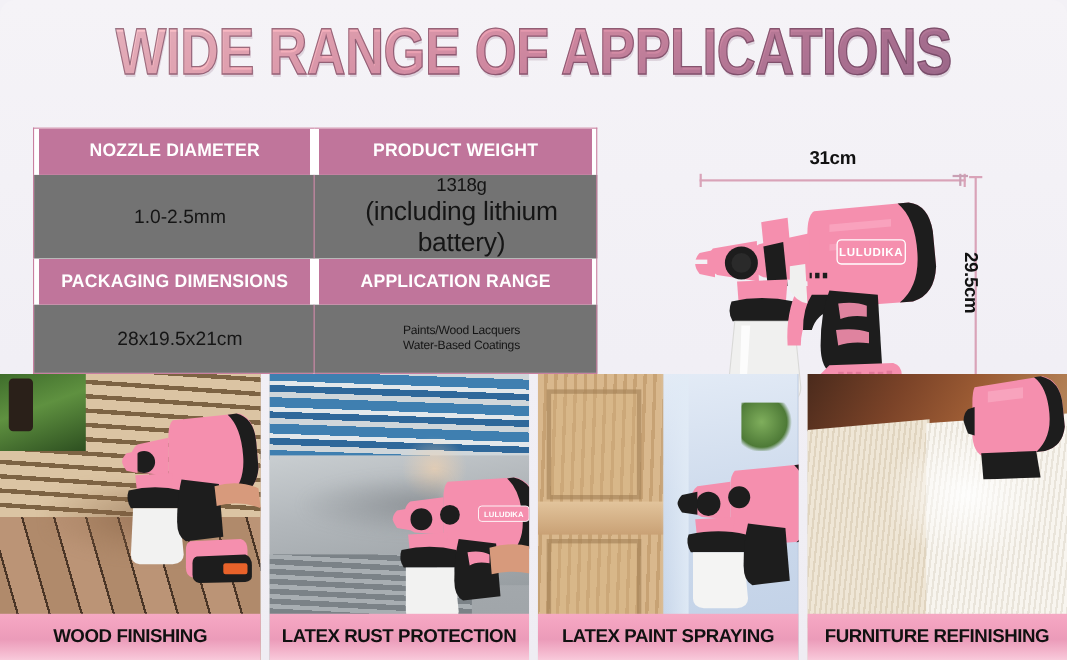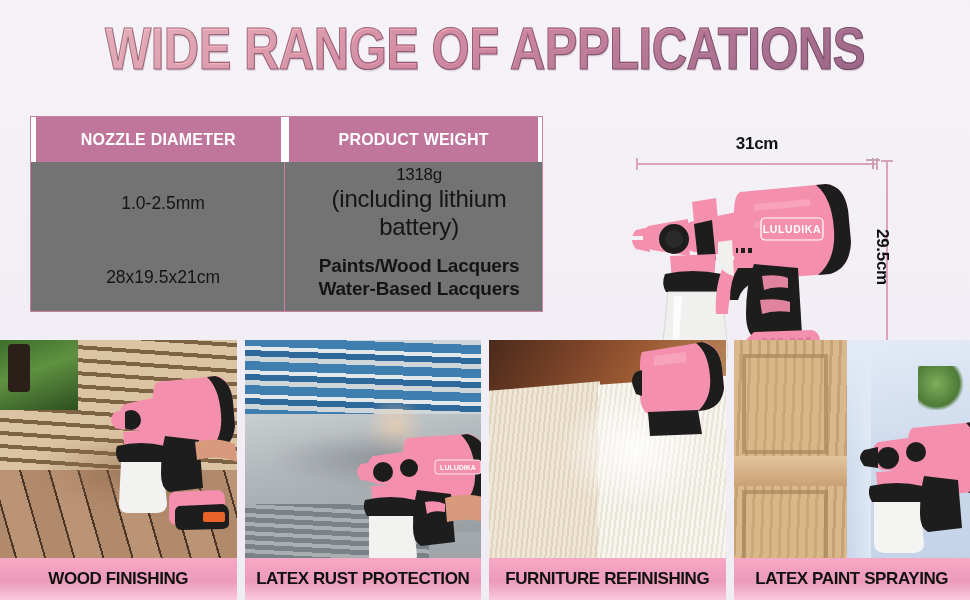--- a/index.html
+++ b/index.html
@@ -85,21 +85,21 @@
     border-right: 1px solid #c87fa0;
     line-height: 1.18;
     padding-left: 11px;
   }
   #spec-table .val-row td:last-child { border-right: none; }
   #spec-table .val-row.tall td { height: 62px; }
   .cell-col-a { width: 285px; }
   .cell-col-b { width: 290px; }
   .big-weight { font-size: 17px; font-weight: 500; display: block; letter-spacing: -0.3px;}
   .sub-weight { font-size: 24px; font-weight: 400; display: block; letter-spacing: -0.2px;}
-  .app-line { display: block; font-size: 19px; letter-spacing: -0.2px; font-weight: bold;}
+  .app-line { display: block; font-size: 11px; letter-spacing: -0.2px;}
 
   
   #product-area {
     position: absolute;
     left: 620px; top: 88px;
     width: 350px; height: 268px; margin-top: 46px;
   }
 
   
   #dim-h-line {
@@ -328,25 +328,29 @@
         <td class="cell-col-a">NOZZLE DIAMETER</td>
         <td class="cell-col-b">PRODUCT WEIGHT</td>
       </tr>
       <tr class="val-row tall">
         <td class="cell-col-a">1.0-2.5mm</td>
         <td class="cell-col-b">
           <span class="big-weight">1318g</span>
           <span class="sub-weight">(including lithium battery)</span>
         </td>
       </tr>
+      <tr class="hdr-row">
+        <td class="cell-col-a">PACKAGING DIMENSIONS</td>
+        <td class="cell-col-b">APPLICATION RANGE</td>
+      </tr>
       <tr class="val-row tall">
         <td class="cell-col-a">28x19.5x21cm</td>
         <td class="cell-col-b">
           <span class="app-line">Paints/Wood Lacquers</span>
-          <span class="app-line">Water-Based Lacquers</span>
+          <span class="app-line">Water-Based Coatings</span>
         </td>
       </tr>
     </tbody>
   </table>
 
   <div id="product-area">
 
     <div id="dim-h-label">31cm</div>
     <div id="dim-h-line"></div>
     <div id="dim-v-corner"></div>
@@ -467,37 +471,20 @@
           <path d="M30 88 L74 88 L78 128 Q78 136 68 137 L38 137 Q30 136 30 128 Z" fill="#f2f2f1"></path>
           <path d="M78 62 L112 66 L116 114 L82 118 Q74 114 74 100 Q74 78 78 62 Z" fill="#1d1d1d"></path>
           <path d="M86 74 Q98 72 106 76 L106 84 Q94 82 88 86 Z" fill="#f58fae"></path>
           <path d="M106 70 Q134 62 156 74 L158 98 Q134 88 108 94 Z" fill="#d79a7c"></path>
         </svg>
       </div>
       <div class="photo-caption">LATEX RUST PROTECTION</div>
     </div>
 
     <div class="photo-card">
-      <div class="photo-scene scene-planks">
-        <div class="planks-top"></div>
-        <div class="plank-a"></div>
-        <div class="plank-b"></div>
-        <div class="plank-sheen"></div>
-        <svg class="mini-gun" style="right:-6px; top:-14px;" width="120" height="110" viewBox="0 0 120 110">
-          <path d="M30 26 L92 16 Q108 20 110 42 L112 62 Q110 80 94 84 L40 90 Q28 86 28 68 L28 40 Q28 30 30 26 Z" fill="#f58fae"></path>
-          <path d="M90 16 Q108 20 110 42 L112 62 Q110 80 94 84 L86 85 Q100 72 98 50 Q96 26 84 17 Z" fill="#1d1d1d"></path>
-          <path d="M42 30 L74 26 L74 36 L42 40 Z" fill="#f9a8c1" opacity="0.8"></path>
-          <path d="M24 46 L30 44 L30 70 L24 68 Q20 58 20 56 Q20 50 24 46 Z" fill="#1d1d1d"></path>
-          <path d="M36 86 L86 84 L90 108 L38 110 Z" fill="#1d1d1d"></path>
-        </svg>
-      </div>
-      <div class="photo-caption">FURNITURE REFINISHING</div>
-    </div>
-
-    <div class="photo-card">
       <div class="photo-scene scene-door">
         <div class="door-wood"></div>
         <div class="door-panel door-p1"></div>
         <div class="door-panel door-p2"></div>
         <div class="door-rail"></div>
         <div class="door-paint"></div>
         <div class="door-paint-edge"></div>
         <div class="door-plant"></div>
         <svg class="mini-gun" style="right:-24px; top:72px;" width="140" height="145" viewBox="0 0 140 145">
           <path d="M58 16 L120 10 Q136 14 138 36 L140 58 Q138 76 122 80 L66 84 Q54 80 54 62 L54 30 Q54 20 58 16 Z" fill="#f58fae"></path>
@@ -508,15 +495,32 @@
           <path d="M10 38 L24 35 L24 56 L10 54 Q6 48 6 46 Q6 42 10 38 Z" fill="#1d1d1d"></path>
           <path d="M22 60 L58 58 L56 78 L24 80 Z" fill="#f58fae"></path>
           <path d="M16 74 Q44 68 68 74 Q72 84 68 90 L18 90 Q13 82 16 74 Z" fill="#1d1d1d"></path>
           <path d="M20 90 L66 90 L70 132 Q70 140 60 141 L30 141 Q20 140 20 132 Z" fill="#f4f4f3"></path>
           <path d="M70 64 L104 68 L108 116 L74 120 Q66 116 66 102 Q66 80 70 64 Z" fill="#1d1d1d"></path>
         </svg>
       </div>
       <div class="photo-caption">LATEX PAINT SPRAYING</div>
     </div>
 
+    <div class="photo-card">
+      <div class="photo-scene scene-planks">
+        <div class="planks-top"></div>
+        <div class="plank-a"></div>
+        <div class="plank-b"></div>
+        <div class="plank-sheen"></div>
+        <svg class="mini-gun" style="right:-6px; top:-14px;" width="120" height="110" viewBox="0 0 120 110">
+          <path d="M30 26 L92 16 Q108 20 110 42 L112 62 Q110 80 94 84 L40 90 Q28 86 28 68 L28 40 Q28 30 30 26 Z" fill="#f58fae"></path>
+          <path d="M90 16 Q108 20 110 42 L112 62 Q110 80 94 84 L86 85 Q100 72 98 50 Q96 26 84 17 Z" fill="#1d1d1d"></path>
+          <path d="M42 30 L74 26 L74 36 L42 40 Z" fill="#f9a8c1" opacity="0.8"></path>
+          <path d="M24 46 L30 44 L30 70 L24 68 Q20 58 20 56 Q20 50 24 46 Z" fill="#1d1d1d"></path>
+          <path d="M36 86 L86 84 L90 108 L38 110 Z" fill="#1d1d1d"></path>
+        </svg>
+      </div>
+      <div class="photo-caption">FURNITURE REFINISHING</div>
+    </div>
+
   </div>
 
 </div>
 
 </body></html>

